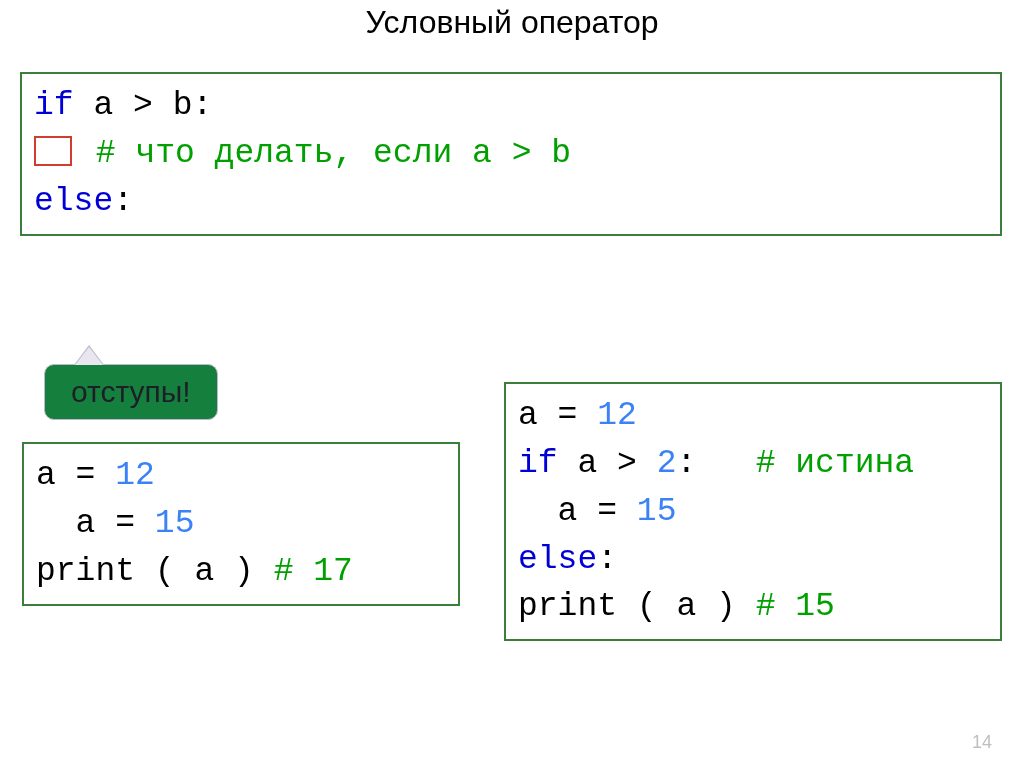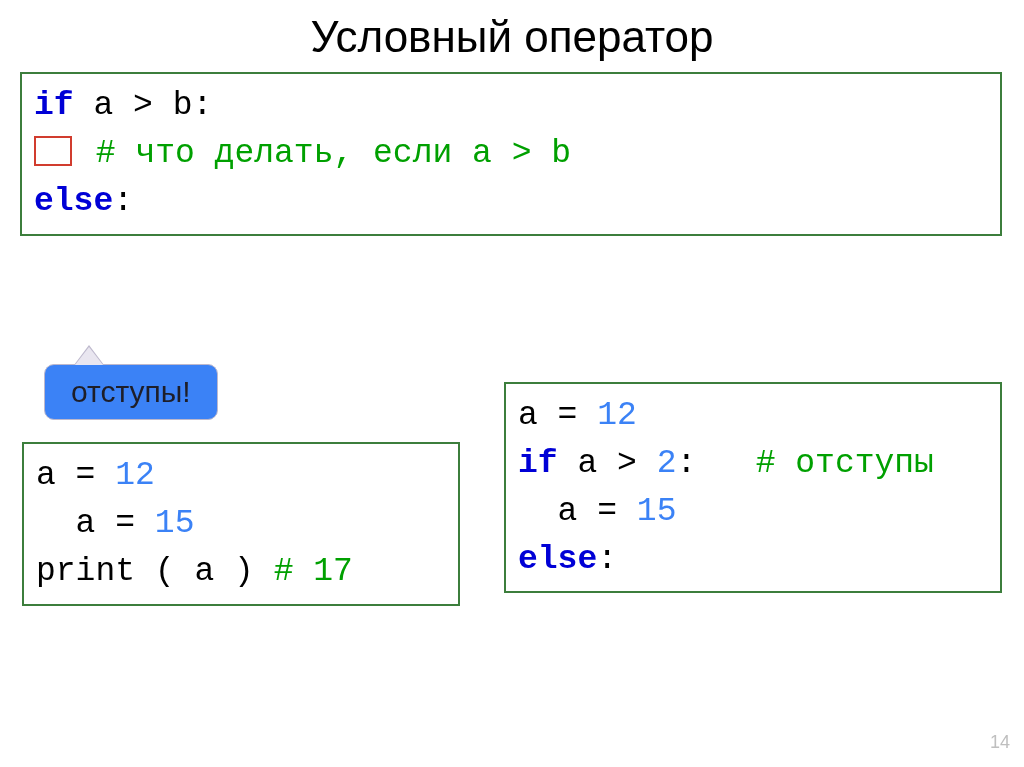--- a/index.html
+++ b/index.html
@@ -7,46 +7,46 @@
     width: 1024px;
     height: 767px;
     background: #ffffff;
     font-family: Arial, Helvetica, sans-serif;
     color: #000000;
     position: relative;
     overflow: hidden;
   }
   .title {
     text-align: center;
-    font-size: 44px;
+    font-size: 32px;
     font-weight: normal;
-    padding-top: 12px;
+    padding-top: 4px;
     padding-bottom: 12px;
   }
   .codebox {
     border: 2px solid #3c7e3c;
     background: #ffffff;
     font-family: "Courier New", Courier, monospace;
     font-size: 33px;
     line-height: 1.45;
     padding: 8px 12px;
     position: absolute;
   }
   .box1 { left: 20px; top: 72px; width: 982px; }
   .box2 { left: 22px; top: 442px; width: 438px; }
   .box3 { left: 504px; top: 382px; width: 498px; }
-  .kw { color: #0000d6; font-weight: bold; }
+  .kw { color: #0000d6; font-weight: normal; }
   .comment { color: #00a000; }
   .num { color: #3b82f6; }
   .var { color: #000000; }
   .callout {
     position: absolute;
     left: 44px;
     top: 364px;
-    background: #3b82f6;
+    background: #15803d;
     border: 1px solid #bdb8cc;
     border-radius: 10px;
     padding: 10px 26px;
     font-size: 30px;
     color: #1e1e28;
     z-index: 5;
   }
   .callout::before {
     content: "";
     position: absolute;
@@ -62,21 +62,21 @@
     position: absolute;
     top: -20px;
     left: 29px;
     border-left: 15px solid transparent;
     border-right: 15px solid transparent;
     border-bottom: 20px solid #bdb8cc;
     z-index: 4;
   }
   .pagenum {
     position: absolute;
-    right: 14px;
+    right: 32px;
     bottom: 14px;
     font-size: 18px;
     color: #bfbfbf;
   }
   .indentbox {
     display: inline-block;
     width: 38px;
     height: 30px;
     border: 2px solid #d13c2e;
     vertical-align: -4px;
@@ -98,18 +98,19 @@
 <div class="callout">отступы!</div>
 
 <div class="codebox box2">
   <div class="line"><span class="var">a = </span><span class="num">12</span></div>
   <div class="line"><span class="var">  a = </span><span class="num">15</span></div>
   <div class="line"><span class="var">print ( a ) </span><span class="comment"># 17</span></div>
 </div>
 
 <div class="codebox box3">
   <div class="line"><span class="var">a = </span><span class="num">12</span></div>
-  <div class="line"><span class="kw">if</span><span class="var"> a &gt; </span><span class="num">2</span><span class="var">:   </span><span class="comment"># отступы</span></div>
+  <div class="line"><span class="kw">if</span><span class="var"> a &gt; </span><span class="num">2</span><span class="var">:   </span><span class="comment"># истина</span></div>
   <div class="line"><span class="var">  a = </span><span class="num">15</span></div>
   <div class="line"><span class="kw">else</span><span class="var">:</span></div>
+  <div class="line"><span class="var">print ( a ) </span><span class="comment"># 15</span></div>
 </div>
 
 <div class="pagenum">14</div>
 
 </body></html>

